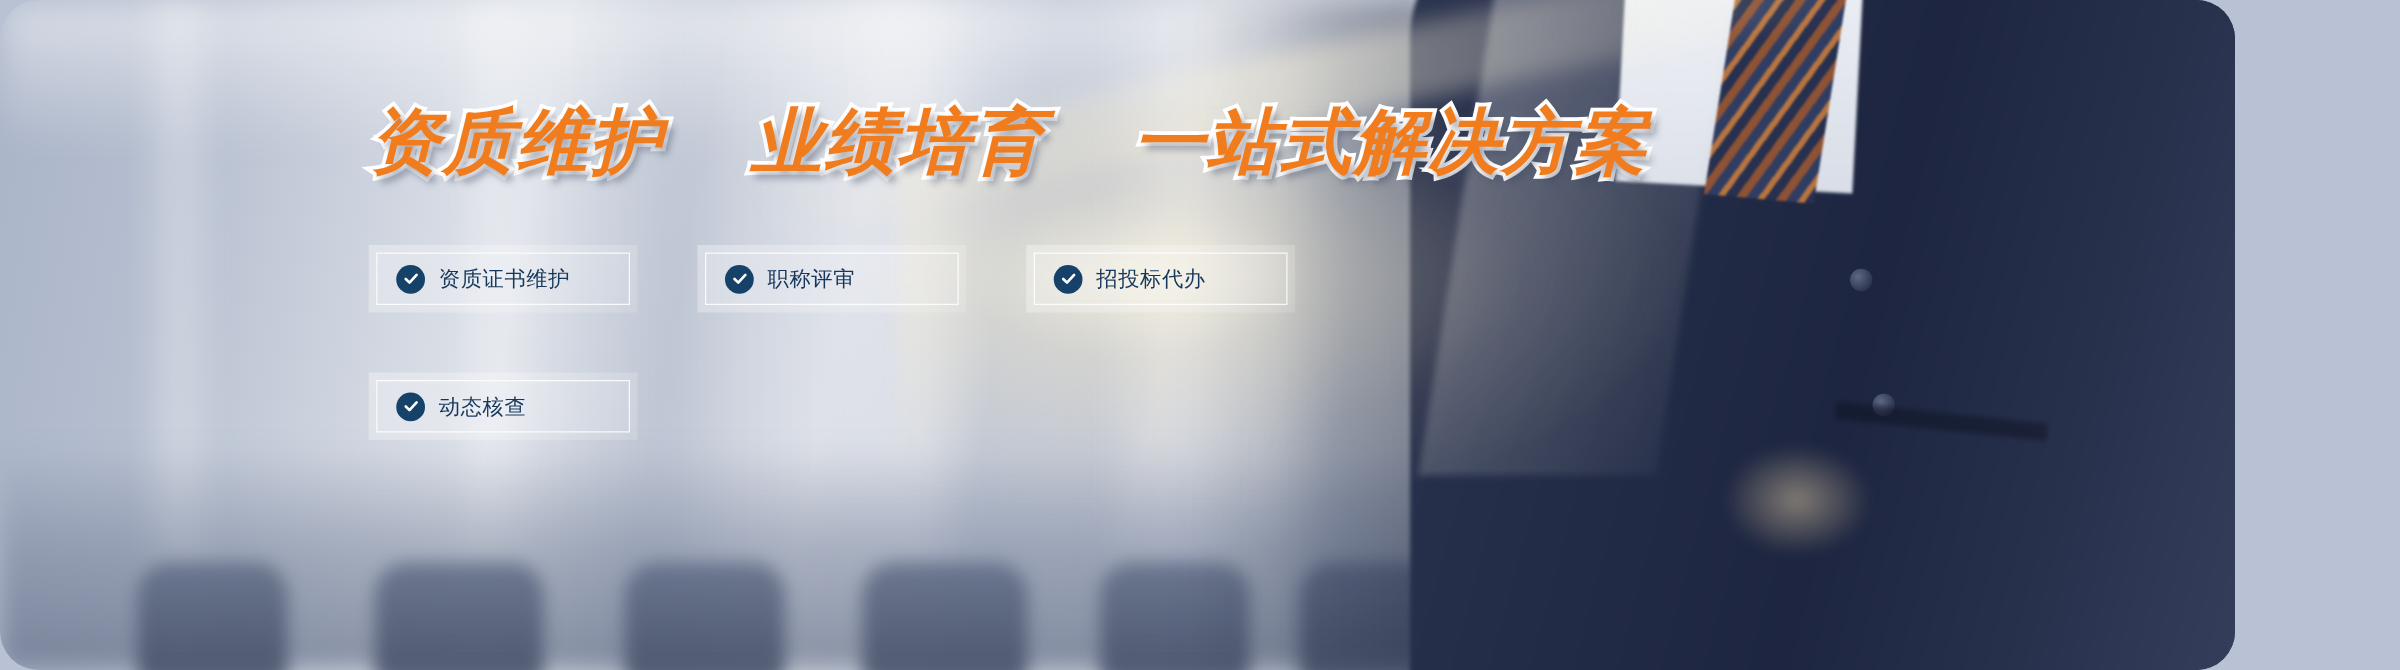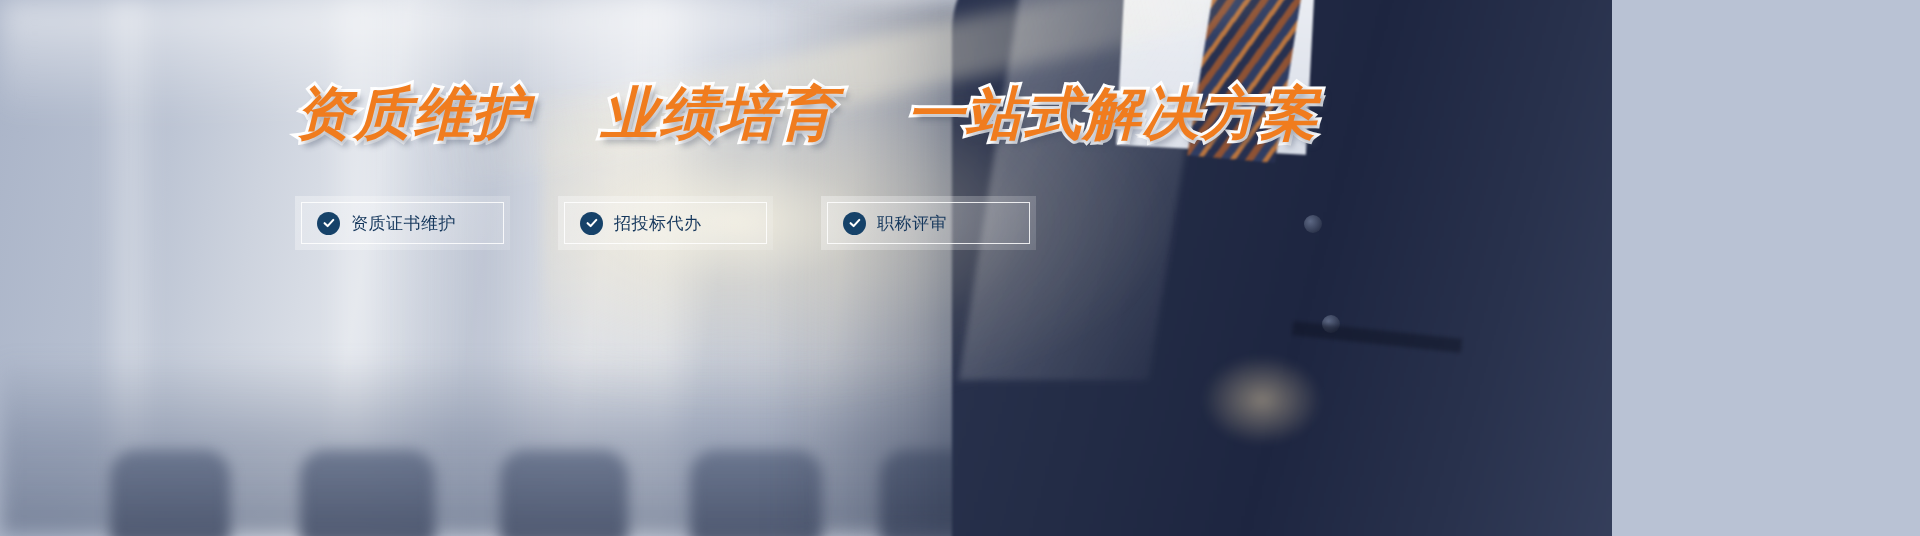--- a/index.html
+++ b/index.html
@@ -4,22 +4,23 @@
 <style>
   * { margin:0; padding:0; box-sizing:border-box; }
   html,body { width:1920px; height:536px; overflow:hidden; }
   body {
     font-family:"Liberation Sans","DejaVu Sans",sans-serif;
     background:#b9c2d4;
   }
 
   #banner {
     position:relative;
-    width:1612px; height:536px;
+    width:1788px; height:536px;
     overflow:hidden;
+    border-radius:31px;
   }
 
   
   .bg-base {
     position:absolute; inset:0;
     background:
       linear-gradient(100deg,
         #aab4c8 0%,
         #b6bfd0 9%,
         #cdd3de 17%,
@@ -252,32 +253,40 @@
         </span>
         <span class="feature-label">资质证书维护</span>
       </div>
 
       <div class="feature">
         <span class="check">
           <svg width="14" height="14" viewBox="0 0 14 14">
               <path d="M2.6 7.2 L5.6 10.1 L11.3 3.9" fill="none" stroke="#ffffff" stroke-width="2.1" stroke-linecap="round" stroke-linejoin="round"></path>
             </svg>
         </span>
+        <span class="feature-label">职称评审</span>
+      </div>
+
+      <div class="feature">
+        <span class="check">
+          <svg width="14" height="14" viewBox="0 0 14 14">
+              <path d="M2.6 7.2 L5.6 10.1 L11.3 3.9" fill="none" stroke="#ffffff" stroke-width="2.1" stroke-linecap="round" stroke-linejoin="round"></path>
+            </svg>
+        </span>
         <span class="feature-label">招投标代办</span>
       </div>
 
-      <div class="feature">
-        <span class="check">
-          <svg width="14" height="14" viewBox="0 0 14 14">
-              <path d="M2.6 7.2 L5.6 10.1 L11.3 3.9" fill="none" stroke="#ffffff" stroke-width="2.1" stroke-linecap="round" stroke-linejoin="round"></path>
-            </svg>
-        </span>
-        <span class="feature-label">职称评审</span>
-      </div>
-
-
+
+      <div class="feature">
+        <span class="check">
+          <svg width="14" height="14" viewBox="0 0 14 14">
+              <path d="M2.6 7.2 L5.6 10.1 L11.3 3.9" fill="none" stroke="#ffffff" stroke-width="2.1" stroke-linecap="round" stroke-linejoin="round"></path>
+            </svg>
+        </span>
+        <span class="feature-label">动态核查</span>
+      </div>
 
 
     </div>
 
 
   </div>
 </div>
 
 </body></html>

